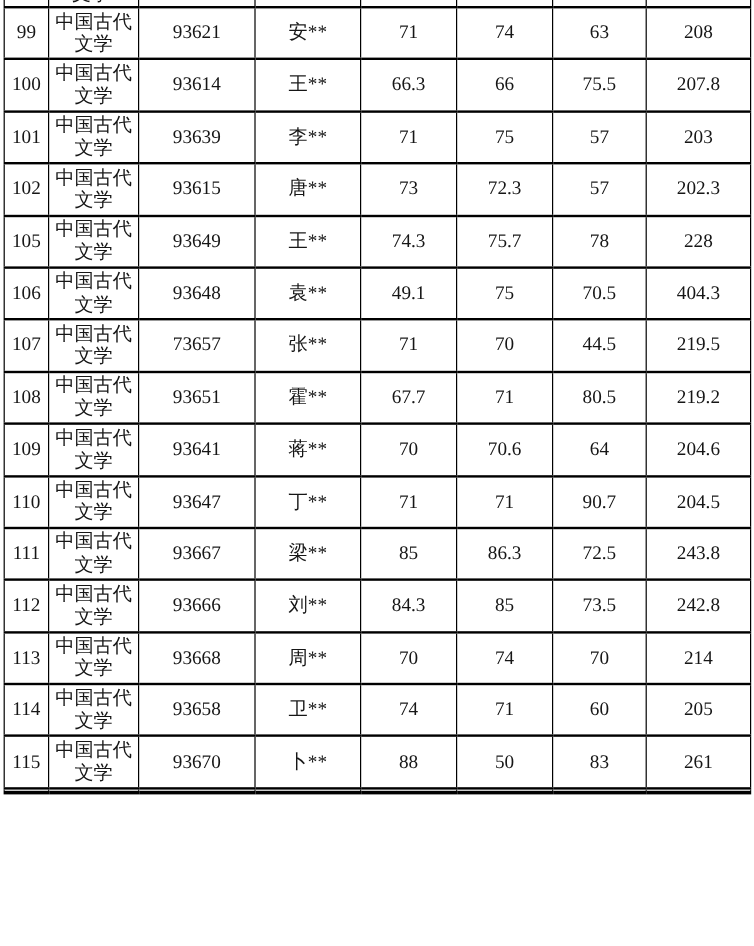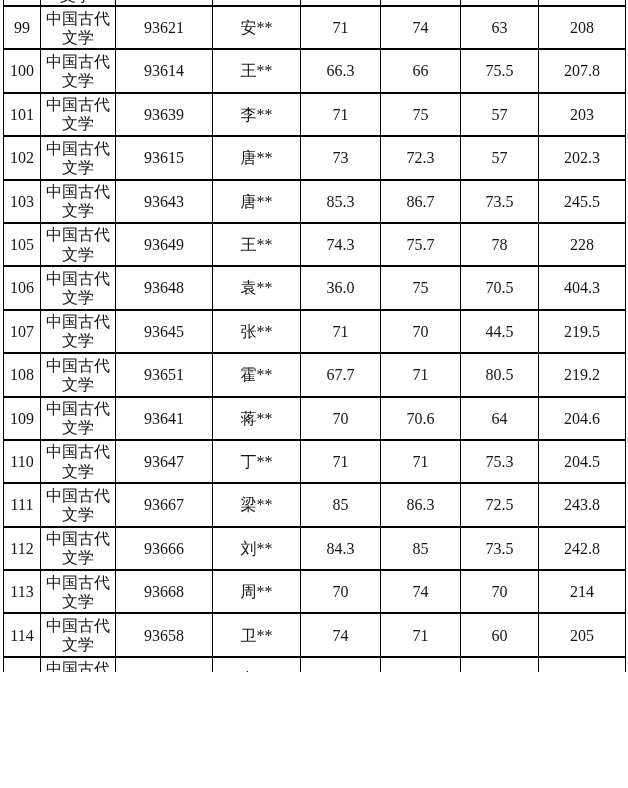--- a/index.html
+++ b/index.html
@@ -132,58 +132,48 @@
           <td>102</td>
           <td class="major-cell"><span>中国古代文学</span></td>
           <td>93615</td>
           <td>唐**</td>
           <td>73</td>
           <td>72.3</td>
           <td>57</td>
           <td>202.3</td>
         </tr>
 
-        <tr class="data-row">
-          <td>103</td>
-          <td class="major-cell"><span>中国古代文学</span></td>
-          <td>93643</td>
-          <td>唐**</td>
-          <td>85.3</td>
-          <td>86.7</td>
-          <td>73.5</td>
-          <td>245.5</td>
-        </tr>
 
 
         <tr class="data-row">
           <td>105</td>
           <td class="major-cell"><span>中国古代文学</span></td>
           <td>93649</td>
           <td>王**</td>
           <td>74.3</td>
           <td>75.7</td>
           <td>78</td>
           <td>228</td>
         </tr>
 
         <tr class="data-row">
           <td>106</td>
           <td class="major-cell"><span>中国古代文学</span></td>
           <td>93648</td>
           <td>袁**</td>
-          <td>36.0</td>
+          <td>49.1</td>
           <td>75</td>
           <td>70.5</td>
           <td>404.3</td>
         </tr>
 
         <tr class="data-row">
           <td>107</td>
           <td class="major-cell"><span>中国古代文学</span></td>
-          <td>93645</td>
+          <td>73657</td>
           <td>张**</td>
           <td>71</td>
           <td>70</td>
           <td>44.5</td>
           <td>219.5</td>
         </tr>
 
         <tr class="data-row">
           <td>108</td>
           <td class="major-cell"><span>中国古代文学</span></td>
@@ -206,21 +196,21 @@
           <td>204.6</td>
         </tr>
 
         <tr class="data-row">
           <td>110</td>
           <td class="major-cell"><span>中国古代文学</span></td>
           <td>93647</td>
           <td>丁**</td>
           <td>71</td>
           <td>71</td>
-          <td>75.3</td>
+          <td>90.7</td>
           <td>204.5</td>
         </tr>
 
         <tr class="data-row">
           <td>111</td>
           <td class="major-cell"><span>中国古代文学</span></td>
           <td>93667</td>
           <td>梁**</td>
           <td>85</td>
           <td>86.3</td>

